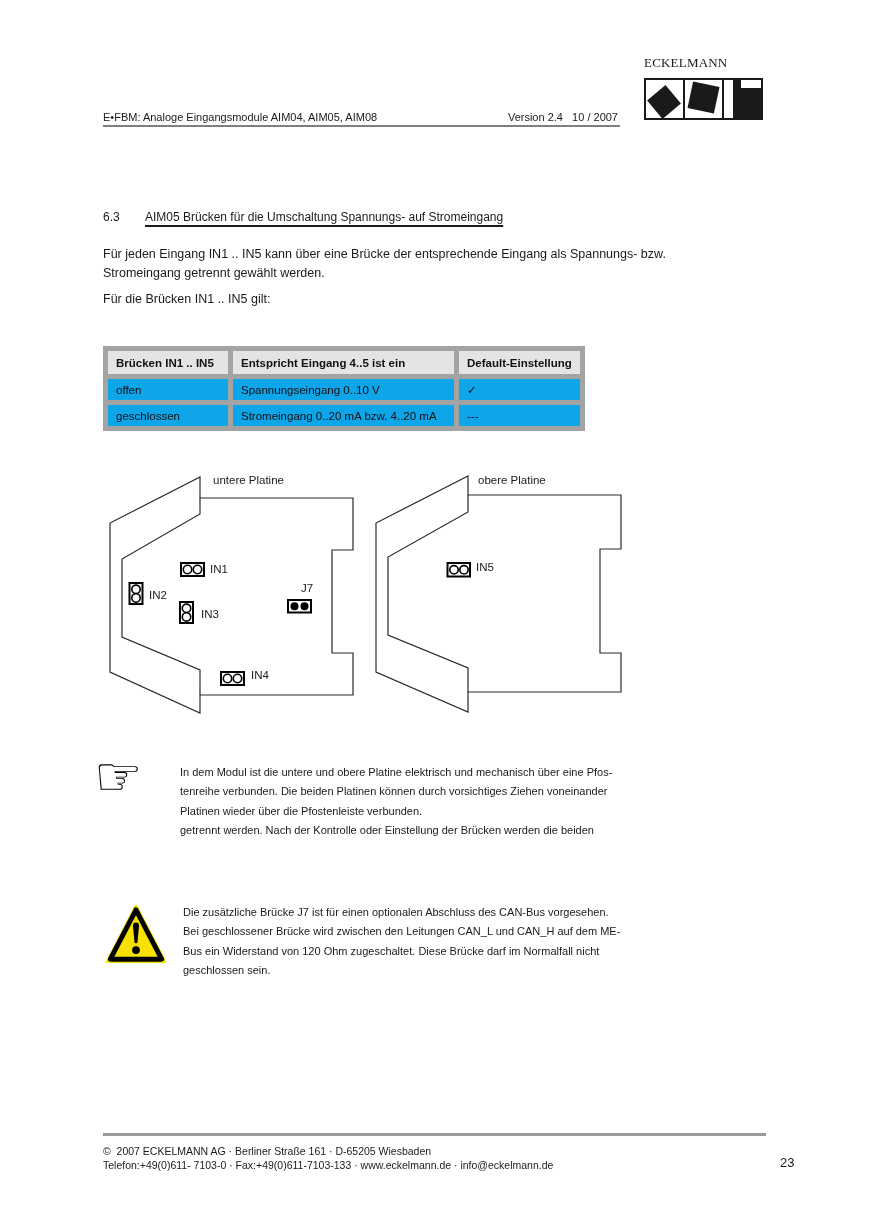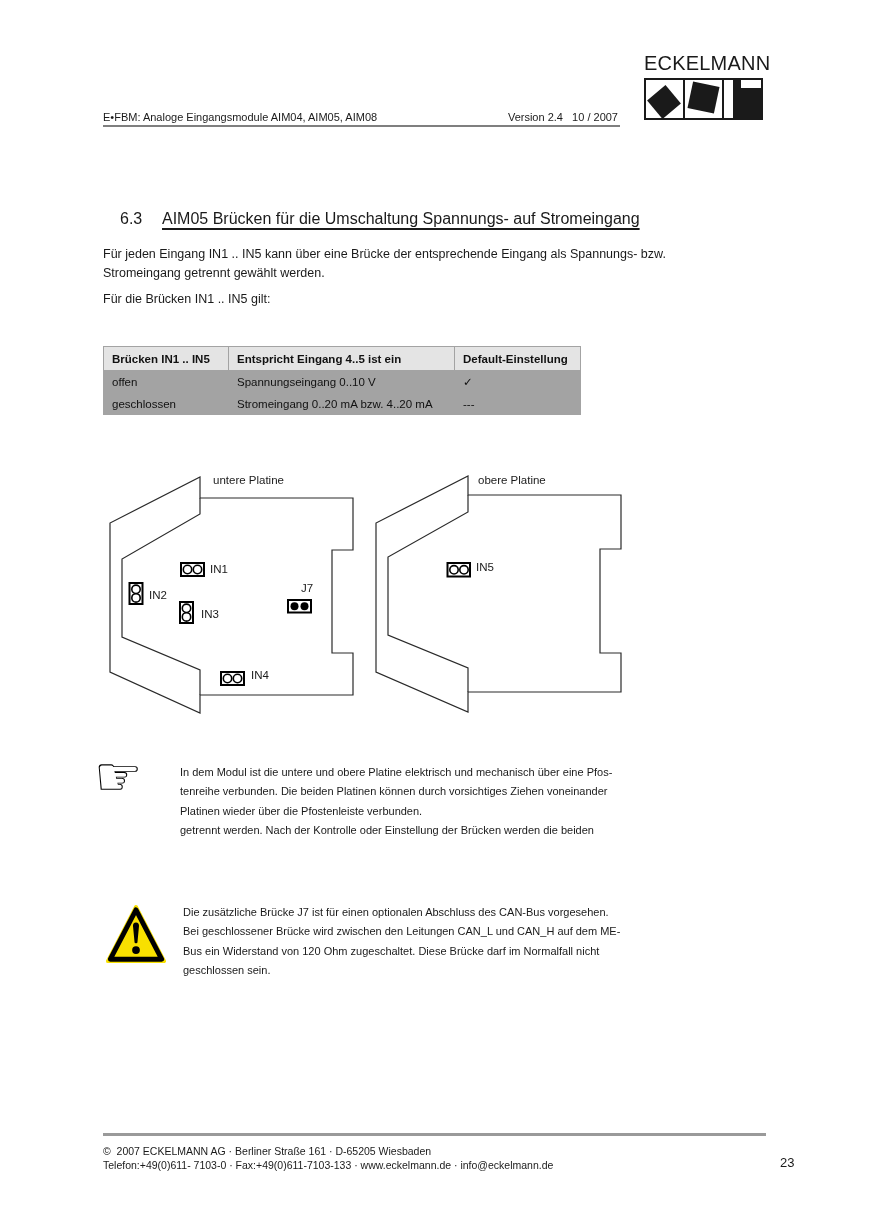--- a/index.html
+++ b/index.html
@@ -9,41 +9,41 @@
   .nowrap{white-space:nowrap;}
   .pre{white-space:pre;}
 
   
   .hdr-title{left:103px;top:111px;font-size:11px;}
   .hdr-version{right:252px;top:111px;font-size:11px;}
   .hdr-rule{left:103px;top:125px;width:517px;height:2px;background:#7f7f7f;}
 
   
   .logo{left:644px;top:52px;width:121px;text-align:left;}
-  .logo-text{font-family:Liberation Sans, sans-serif;font-size:20px;
+  .logo-text{font-family:Liberation Serif, serif;font-size:13px;
              letter-spacing:0.2px;color:#1a1a1a;line-height:22px;}
   .logo-box{display:block;margin-top:4px;}
 
   
-  .heading{left:120px;top:210px;font-size:16px;}
+  .heading{left:103px;top:210px;font-size:12px;}
   .heading .num{display:inline-block;width:42px;}
   .heading .ttl{text-decoration:underline;text-underline-offset:4px;text-decoration-thickness:1.5px;}
 
   
   .para{font-size:12.5px;line-height:19px;}
   .p-intro{left:103px;top:245px;}
   .p-lead{left:103px;top:290px;}
 
   
   table.jtable{position:absolute;left:103px;top:346px;border-collapse:collapse;
                font-size:11.5px;color:#111;}
-  table.jtable th,table.jtable td{border:1px solid #a3a3a3;padding:0 8px;text-align:left;
+  table.jtable th,table.jtable td{border:5px solid #a3a3a3;padding:0 8px;text-align:left;
                white-space:nowrap;vertical-align:middle;}
   table.jtable th{background:#e4e4e4;font-weight:bold;height:23px;}
-  table.jtable td{height:21px;background:#a3a3a3;}
+  table.jtable td{height:21px;background:#0ea5e9;}
 
   
   .dlabel{font-size:11.5px;color:#1a1a1a;white-space:nowrap;}
 
   
   .note-icon{left:94px;top:750px;font-size:54px;line-height:54px;
              font-family:"DejaVu Sans",sans-serif;color:#000;}
   .callout{font-size:11px;line-height:19.3px;}
   .note-text{left:180px;top:763px;}
   .warn-text{left:183px;top:903px;}

